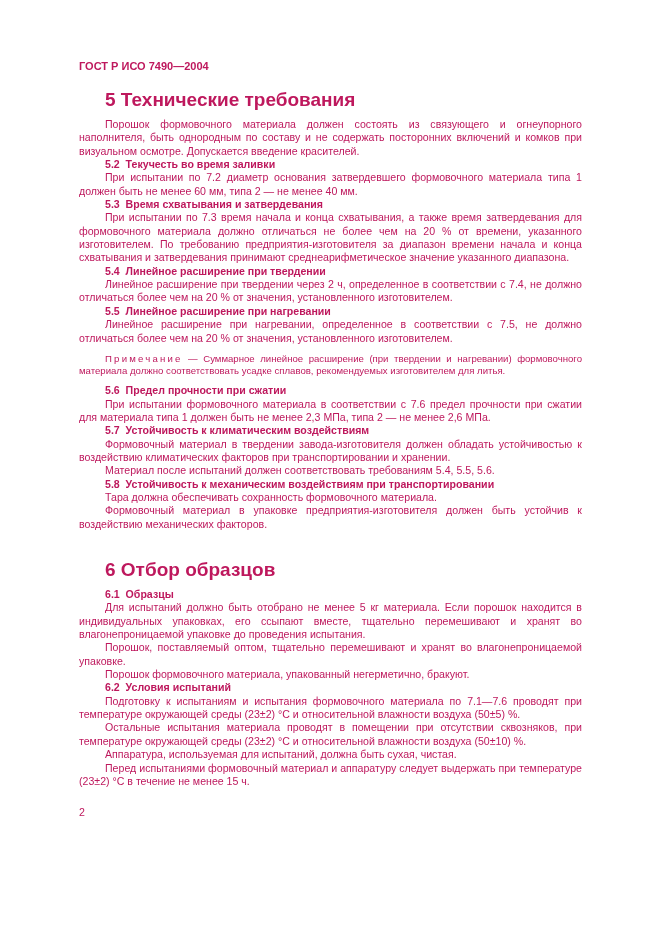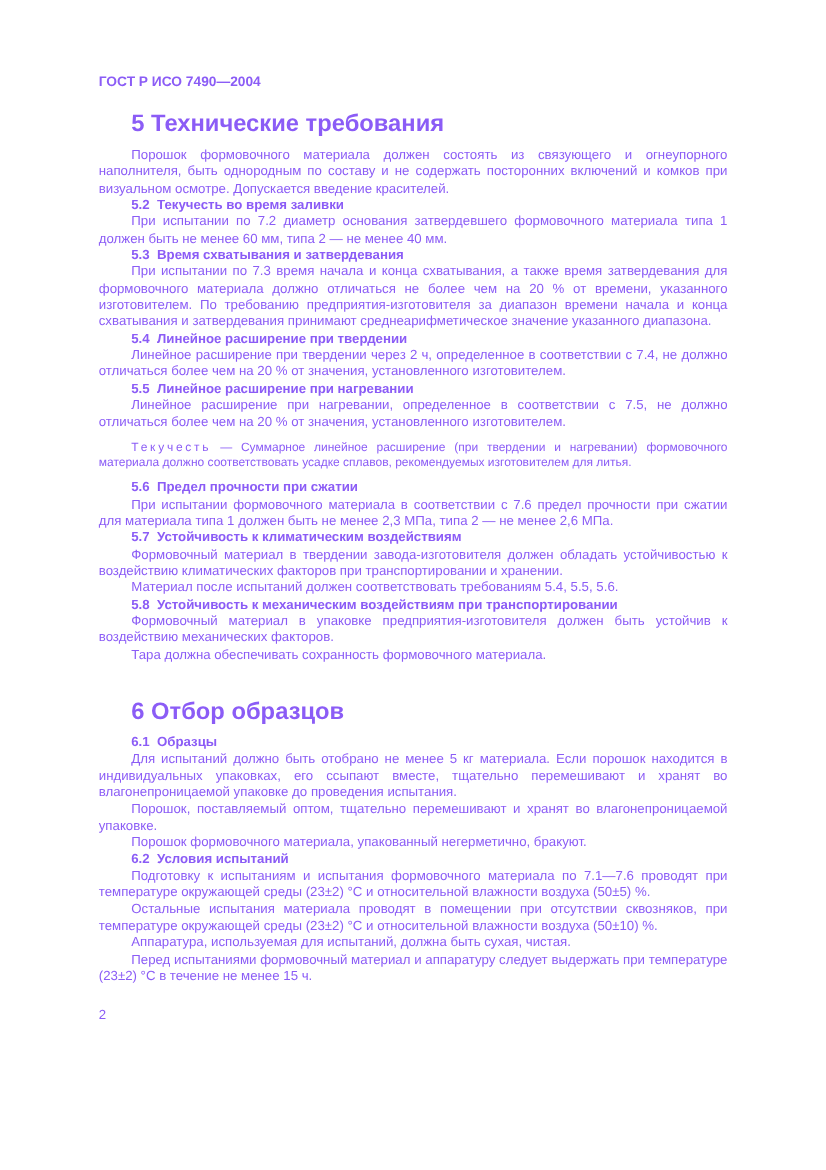--- a/index.html
+++ b/index.html
@@ -2,21 +2,21 @@
 <html lang="ru"><head>
 <meta charset="utf-8">
 <style>
   html, body { margin: 0; padding: 0; background: #ffffff; }
   .page {
     position: relative;
     width: 661px;
     height: 936px;
     box-sizing: border-box;
     background: #ffffff;
-    color: #8b5cf6;
+    color: #be185d;
     font-family: "Liberation Sans", sans-serif;
     padding: 60px 79px 0 79px;
     overflow: hidden;
   }
   .doc-header {
     font-size: 11px;
     font-weight: bold;
     line-height: 13px;
   }
   .h1 {
@@ -71,32 +71,32 @@
 
   <p class="h2">5.3&nbsp;&nbsp;Время схватывания и затвердевания</p>
   <p class="para">При испытании по 7.3 время начала и конца схватывания, а также время затвердевания для формовочного материала должно отличаться не более чем на 20 % от времени, указанного изготовителем. По требованию предприятия-изготовителя за диапазон времени начала и конца схватывания и затвердевания принимают среднеарифметическое значение указанного диапазона.</p>
 
   <p class="h2">5.4&nbsp;&nbsp;Линейное расширение при твердении</p>
   <p class="para">Линейное расширение при твердении через 2 ч, определенное в соответствии с 7.4, не должно отличаться более чем на 20 % от значения, установленного изготовителем.</p>
 
   <p class="h2">5.5&nbsp;&nbsp;Линейное расширение при нагревании</p>
   <p class="para">Линейное расширение при нагревании, определенное в соответствии с 7.5, не должно отличаться более чем на 20 % от значения, установленного изготовителем.</p>
 
-  <p class="note"><span class="note-label">Текучесть</span><span> — Суммарное линейное расширение (при твердении и нагревании) формовочного материала должно соответствовать усадке сплавов, рекомендуемых изготовителем для литья.</span></p>
+  <p class="note"><span class="note-label">Примечание</span><span> — Суммарное линейное расширение (при твердении и нагревании) формовочного материала должно соответствовать усадке сплавов, рекомендуемых изготовителем для литья.</span></p>
 
   <p class="h2">5.6&nbsp;&nbsp;Предел прочности при сжатии</p>
   <p class="para">При испытании формовочного материала в соответствии с 7.6 предел прочности при сжатии для материала типа 1 должен быть не менее 2,3 МПа, типа 2 — не менее 2,6 МПа.</p>
 
   <p class="h2">5.7&nbsp;&nbsp;Устойчивость к климатическим воздействиям</p>
   <p class="para">Формовочный материал в твердении завода-изготовителя должен обладать устойчивостью к воздействию климатических факторов при транспортировании и хранении.</p>
   <p class="para">Материал после испытаний должен соответствовать требованиям 5.4, 5.5, 5.6.</p>
 
   <p class="h2">5.8&nbsp;&nbsp;Устойчивость к механическим воздействиям при транспортировании</p>
+  <p class="para">Тара должна обеспечивать сохранность формовочного материала.</p>
   <p class="para">Формовочный материал в упаковке предприятия-изготовителя должен быть устойчив к воздействию механических факторов.</p>
-  <p class="para">Тара должна обеспечивать сохранность формовочного материала.</p>
 
   <div class="h1 sec6">6 Отбор образцов</div>
 
   <p class="h2">6.1&nbsp;&nbsp;Образцы</p>
   <p class="para">Для испытаний должно быть отобрано не менее 5 кг материала. Если порошок находится в индивидуальных упаковках, его ссыпают вместе, тщательно перемешивают и хранят во влагонепроницаемой упаковке до проведения испытания.</p>
   <p class="para">Порошок, поставляемый оптом, тщательно перемешивают и хранят во влагонепроницаемой упаковке.</p>
   <p class="para">Порошок формовочного материала, упакованный негерметично, бракуют.</p>
 
   <p class="h2">6.2&nbsp;&nbsp;Условия испытаний</p>
   <p class="para">Подготовку к испытаниям и испытания формовочного материала по 7.1—7.6 проводят при температуре окружающей среды (23±2) °C и относительной влажности воздуха (50±5) %.</p>

